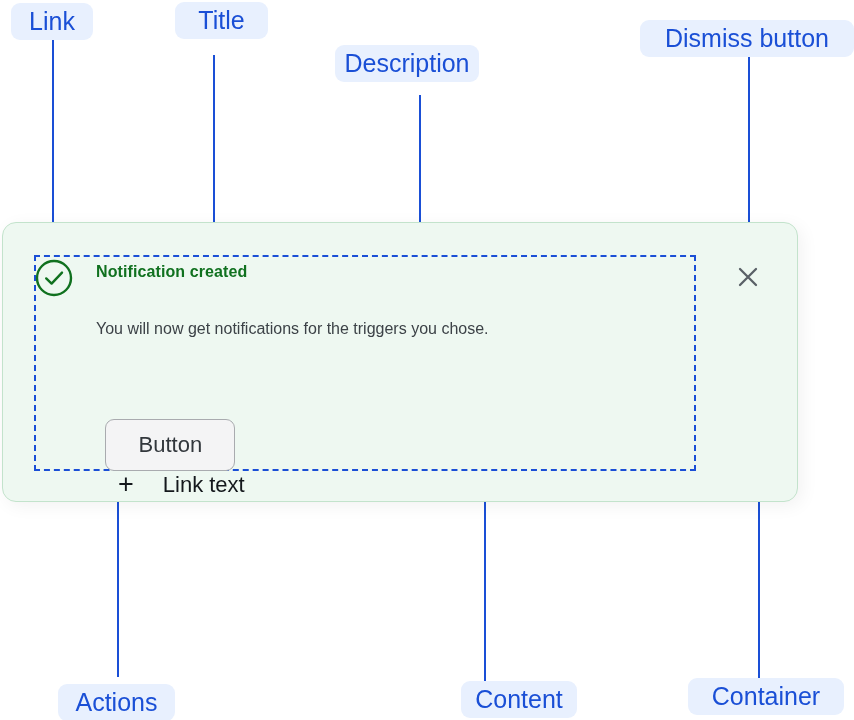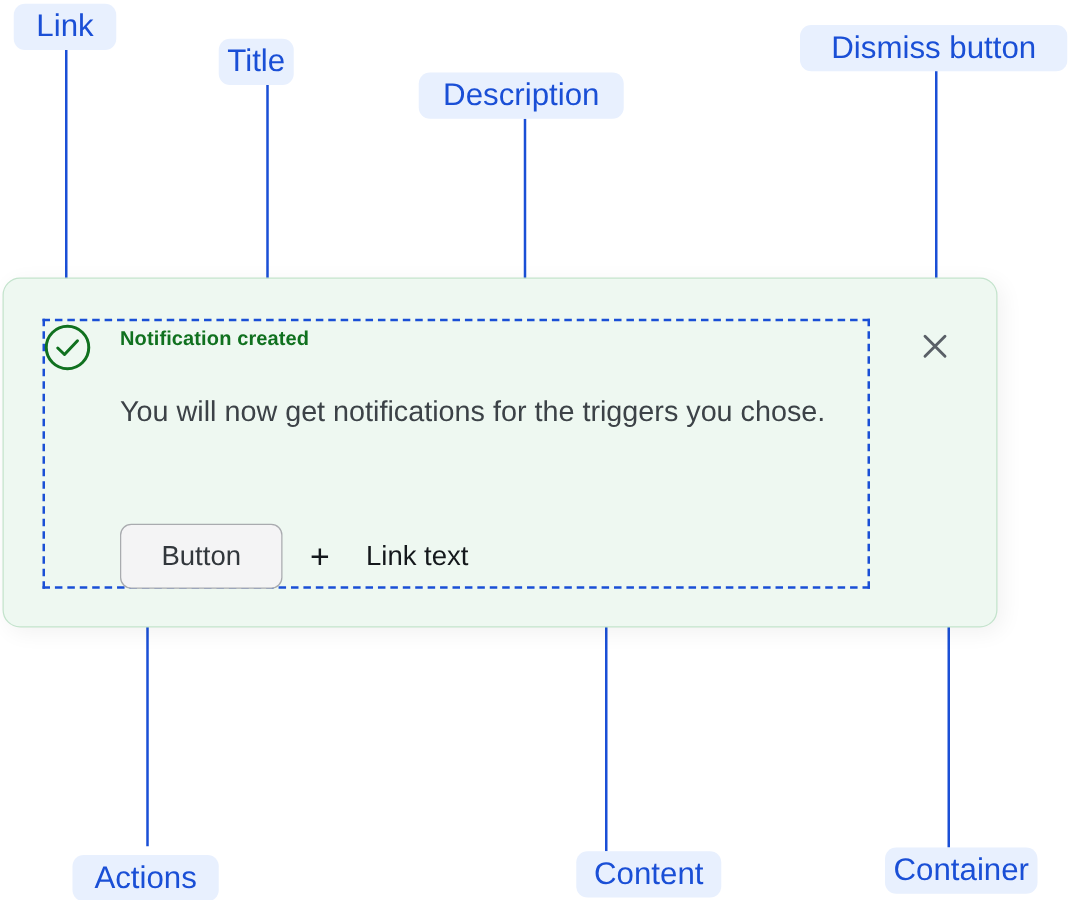--- a/index.html
+++ b/index.html
@@ -97,33 +97,34 @@
     line-height: 1.25;
     white-space: nowrap;
   }
 
   
   .notif-desc {
     position: absolute;
     left: 96px;
     top: 309px;
     width: 600px;
-    font-size: 23px;
+    font-size: 16px;
     font-weight: 400;
     color: #3c4247;
     line-height: 40px;
   }
 
   
   .actions-row {
     position: absolute;
     left: 96px;
     top: 419px;
     display: flex;
     align-items: center;
+    flex-direction: column;
   }
   .action-button {
     height: 52px;
     min-width: 130px;
     background: #f4f4f5;
     border: 1px solid #a9abaf;
     border-radius: 9px;
     color: #32373c;
     font-family: "Liberation Sans", sans-serif;
     font-size: 22px;
@@ -170,36 +171,36 @@
 </style>
 </head>
 <body>
 
 <div id="annotation-layer">
     <div class="leader-line" style="left: 52px; top: 40px; height: 208px;"></div>
     <div class="leader-dot" style="left: 52px; top: 248px;"></div>
     <div class="anno-badge" style="left: 11px; top: 3px; width: 82px;">Link</div>
     <div class="leader-line" style="left: 213px; top: 55px; height: 208px;"></div>
     <div class="leader-dot" style="left: 213px; top: 263px;"></div>
-    <div class="anno-badge" style="left: 175px; top: 31px; width: 60px;">Title</div>
+    <div class="anno-badge" style="left: 175px; top: 2px; width: 93px;">Title</div>
     <div class="leader-line" style="left: 419px; top: 95px; height: 208px;"></div>
     <div class="leader-dot" style="left: 419px; top: 303px;"></div>
-    <div class="anno-badge" style="left: 335px; top: 58px; width: 164px;">Description</div>
+    <div class="anno-badge" style="left: 335px; top: 45px; width: 144px;">Description</div>
     <div class="leader-line" style="left: 748px; top: 39px; height: 208px;"></div>
     <div class="leader-dot" style="left: 748px; top: 247px;"></div>
     <div class="anno-badge" style="left: 640px; top: 20px; width: 214px;">Dismiss button</div>
     <div class="leader-line" style="left: 117px; top: 471px; height: 206px;"></div>
     <div class="leader-dot" style="left: 117px; top: 471px;"></div>
     <div class="anno-badge" style="left: 58px; top: 684px; width: 117px;">Actions</div>
     <div class="leader-line" style="left: 484px; top: 471px; height: 210px;"></div>
     <div class="leader-dot" style="left: 484px; top: 471px;"></div>
     <div class="anno-badge" style="left: 425px; top: 681px; width: 116px; margin-left: 36px;">Content</div>
     <div class="leader-line" style="left: 758px; top: 472px; height: 206px;"></div>
     <div class="leader-dot" style="left: 758px; top: 472px;"></div>
-    <div class="anno-badge" style="left: 708px; top: 678px; width: 122px;">Container</div>
+    <div class="anno-badge" style="left: 688px; top: 678px; width: 156px;">Container</div>
   </div>
 
 <div class="notif-card">
 </div>
 
 <div class="content-outline"></div>
 
 <span class="success-icon">
   <svg width="40" height="40" viewBox="0 0 40 40" aria-hidden="true">
     <circle cx="20" cy="20" r="17" fill="none" stroke="#10711f" stroke-width="2.4"></circle>

